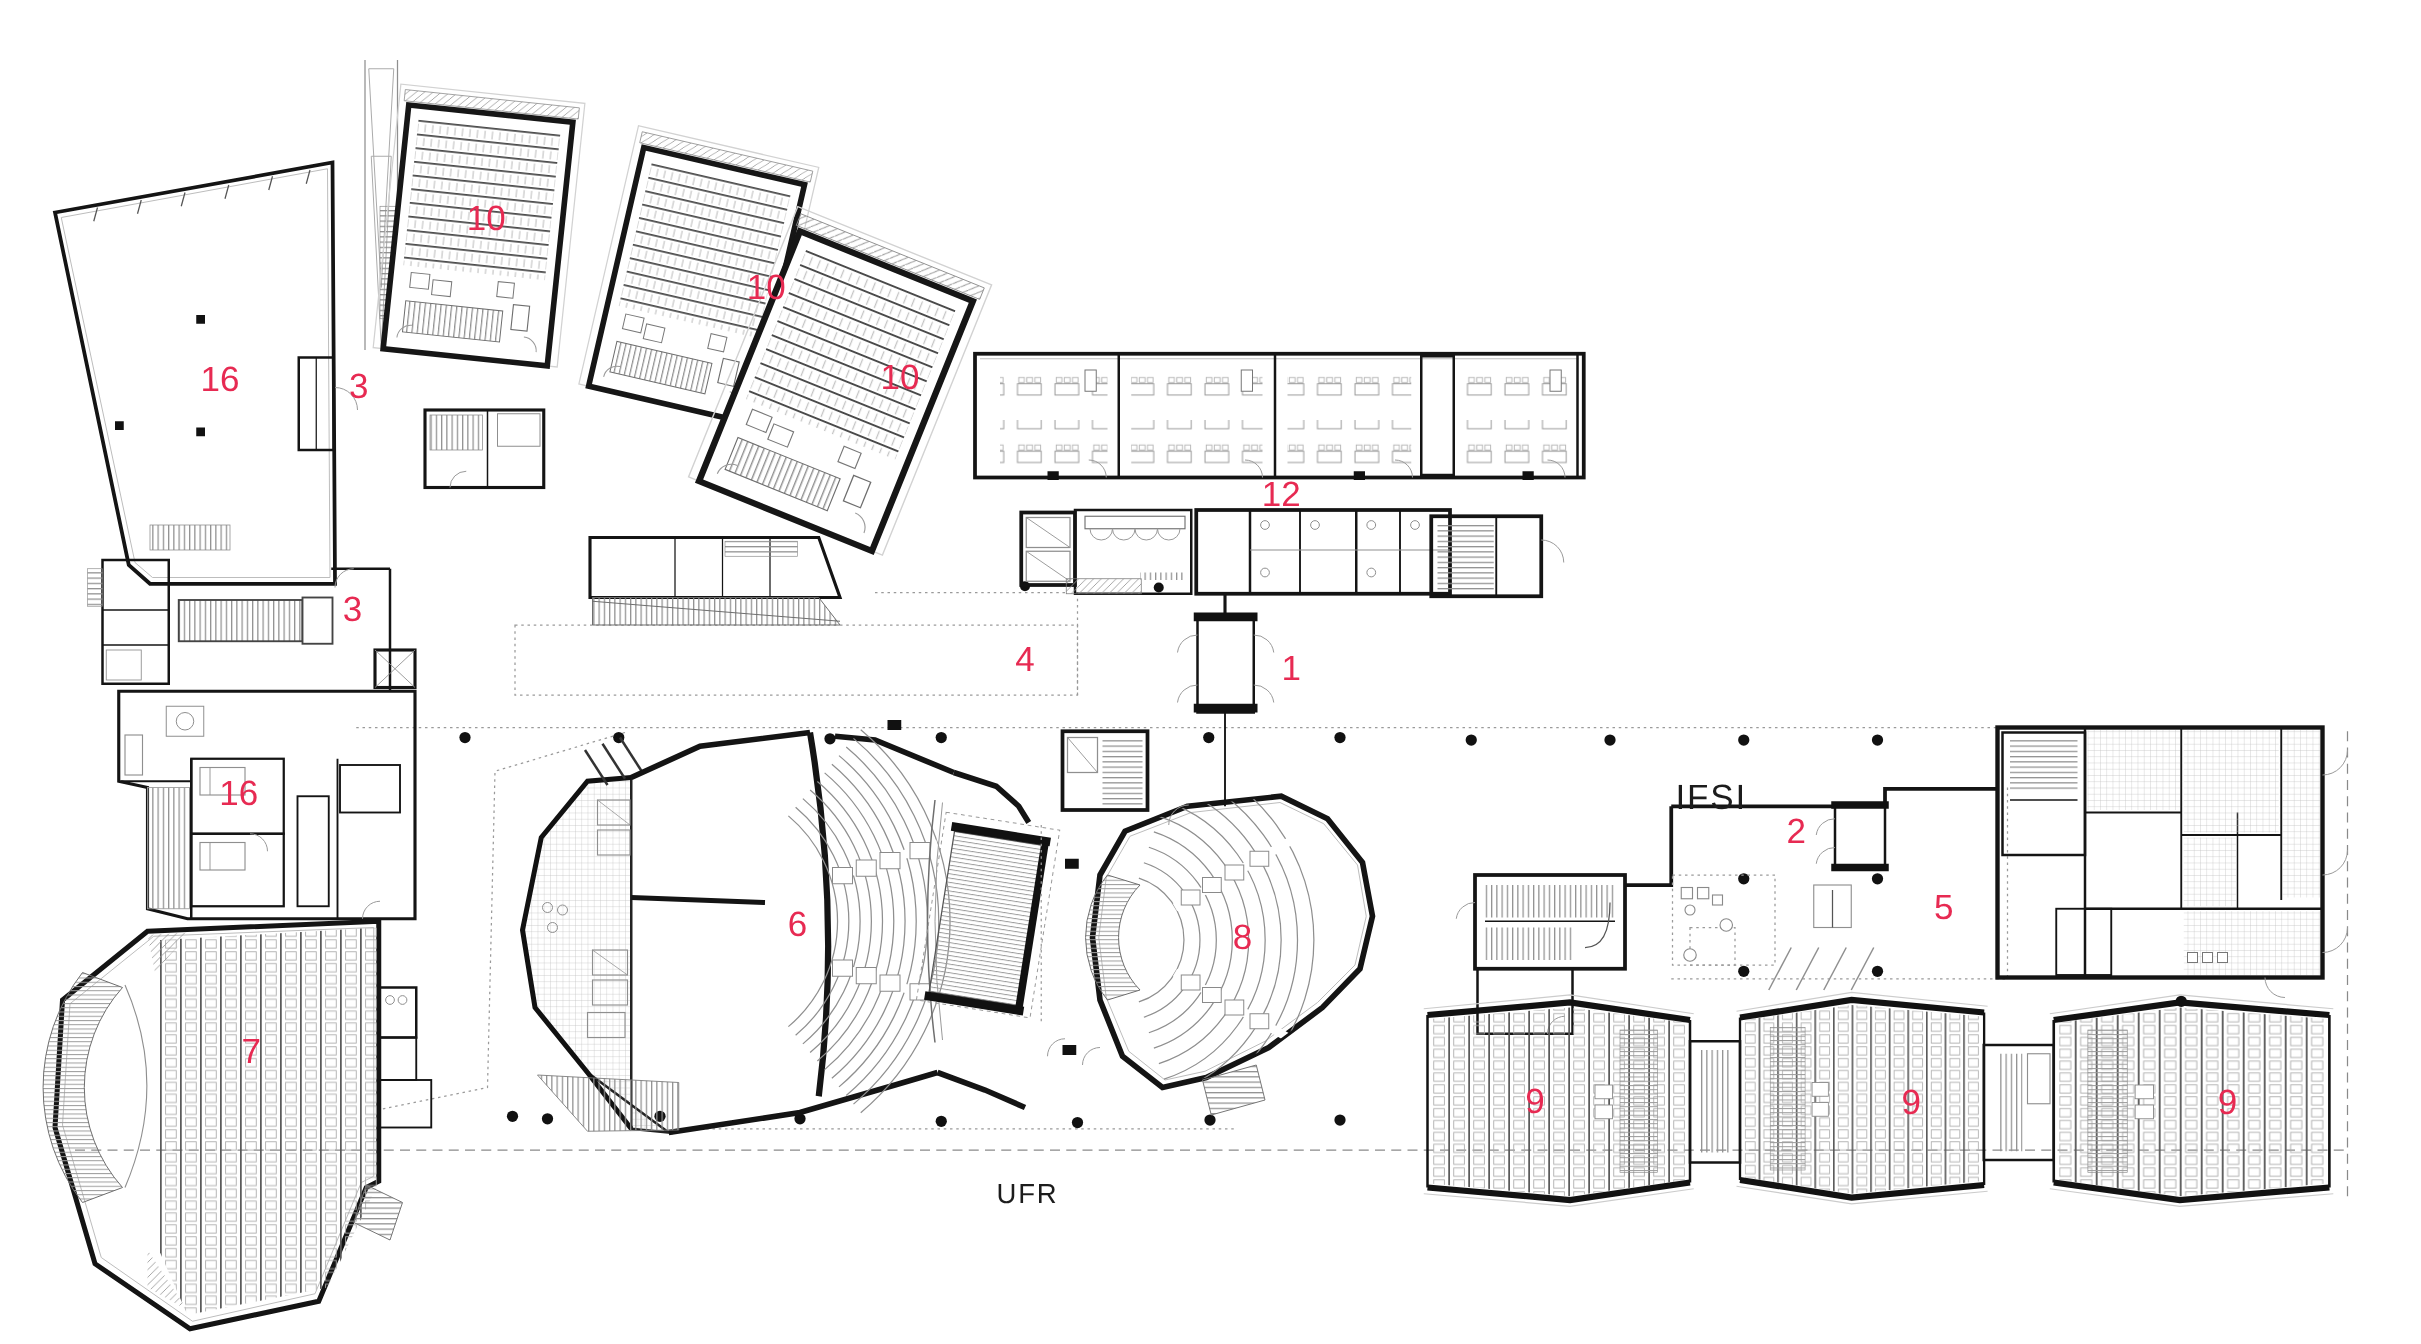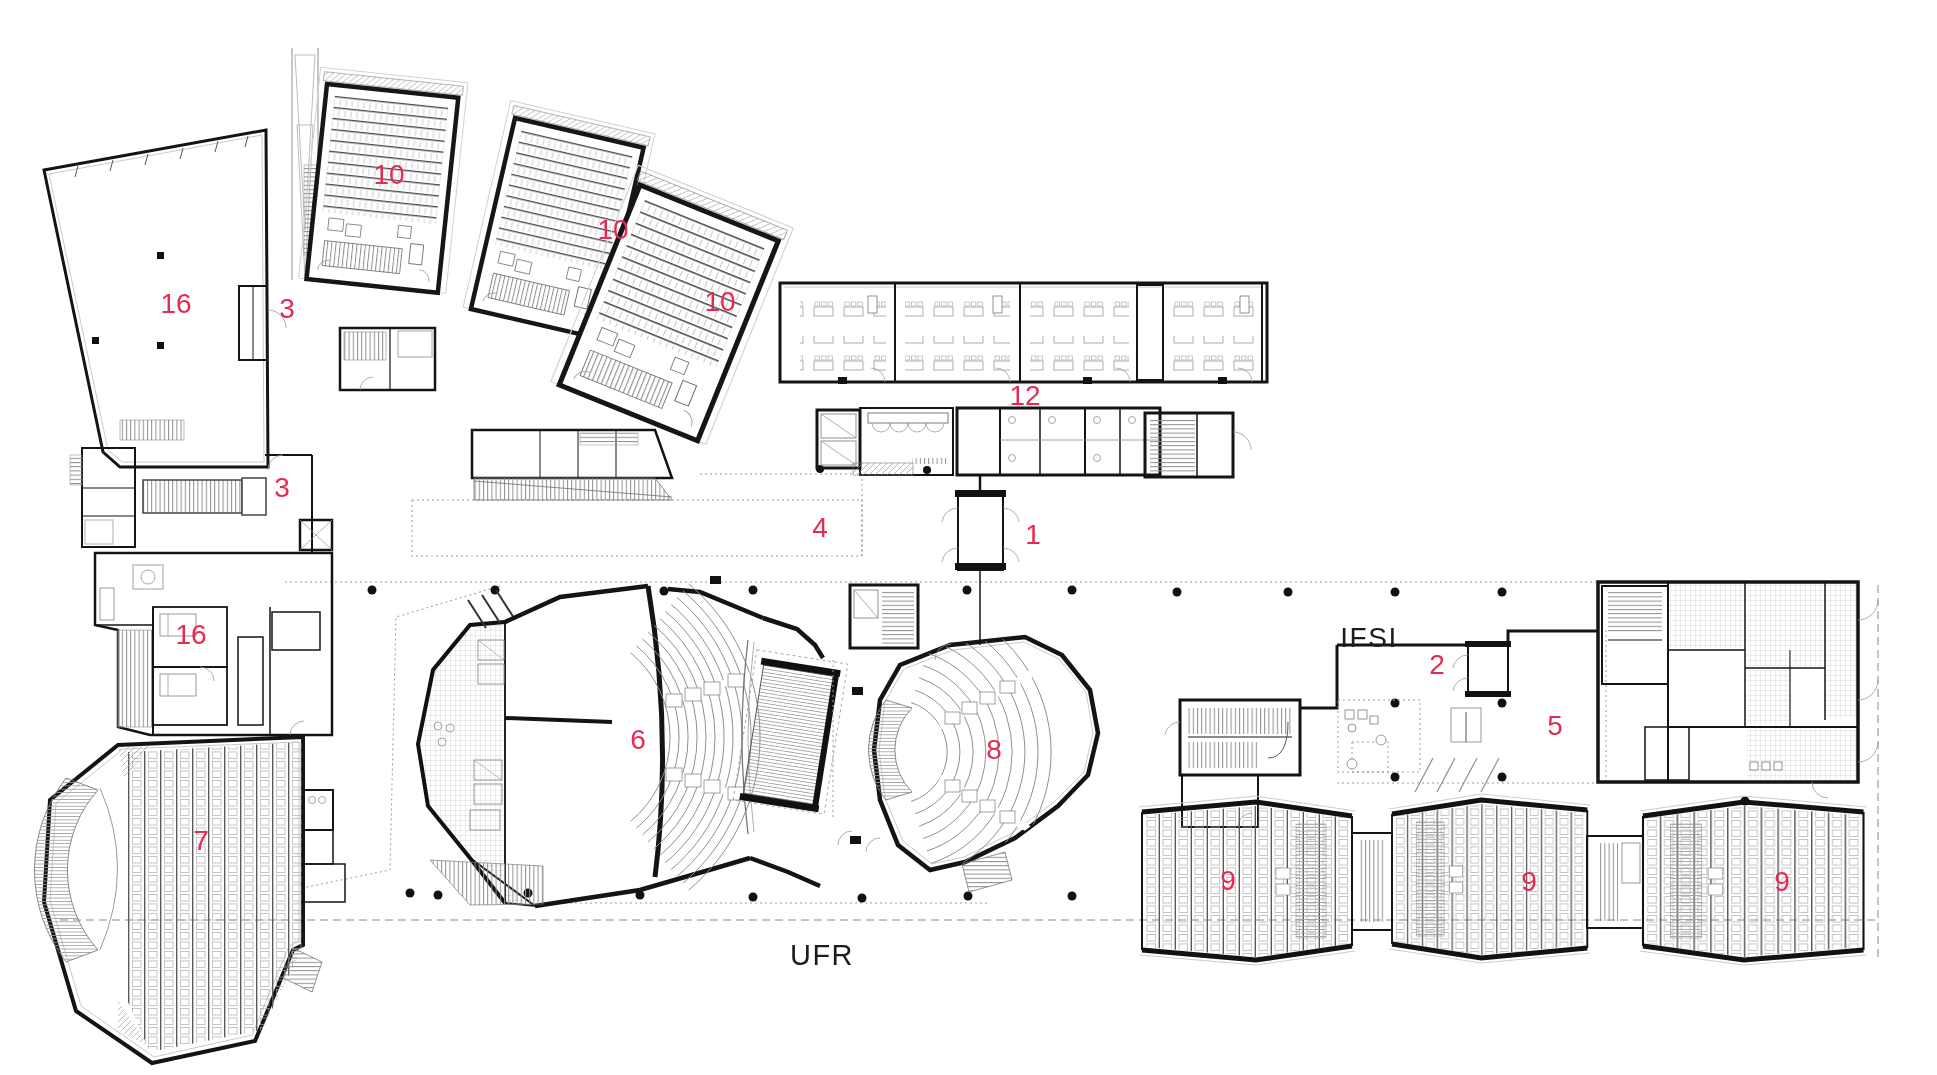--- a/index.html
+++ b/index.html
@@ -1,21 +1,21 @@
 <!DOCTYPE html>
 <html style="--room-number: #E72A52; --plan-text: #1c1c1c; --walls: #141414; --light-line: #9a9a9a; --background: #ffffff;"><head>
 <meta charset="utf-8">
 <style>
   html,body{margin:0;padding:0;background:#fff;}
   .stage{position:relative;width:1937px;height:1075px;background:#fff;overflow:hidden;
          font-family:"Liberation Sans",sans-serif;}
   .stage svg{position:absolute;left:0;top:0;}
   .lbl{position:absolute;transform:translate(-50%,-50%);white-space:nowrap;line-height:1;}
   .num{font-size:28px;color:var(--room-number,#E72A52);text-align:right;}
-  .area{font-size:29px;color:var(--plan-text,#1c1c1c);letter-spacing:1.5px;}
+  .area{font-size:22px;color:var(--plan-text,#1c1c1c);letter-spacing:1.5px;}
   .area.ifsi{font-size:28px;}
   .w{fill:none;stroke:#141414;}
   .g1{fill:none;stroke:#8f8f8f;}
   .dot2{fill:none;stroke:#9a9a9a;stroke-width:1;stroke-dasharray:2 3;}
   .dsh{fill:none;stroke:#8a8a8a;stroke-width:1;stroke-dasharray:8 5;}
   .arc{fill:none;stroke:#9a9a9a;stroke-width:0.8;}
 </style>
 </head>
 <body>
 

